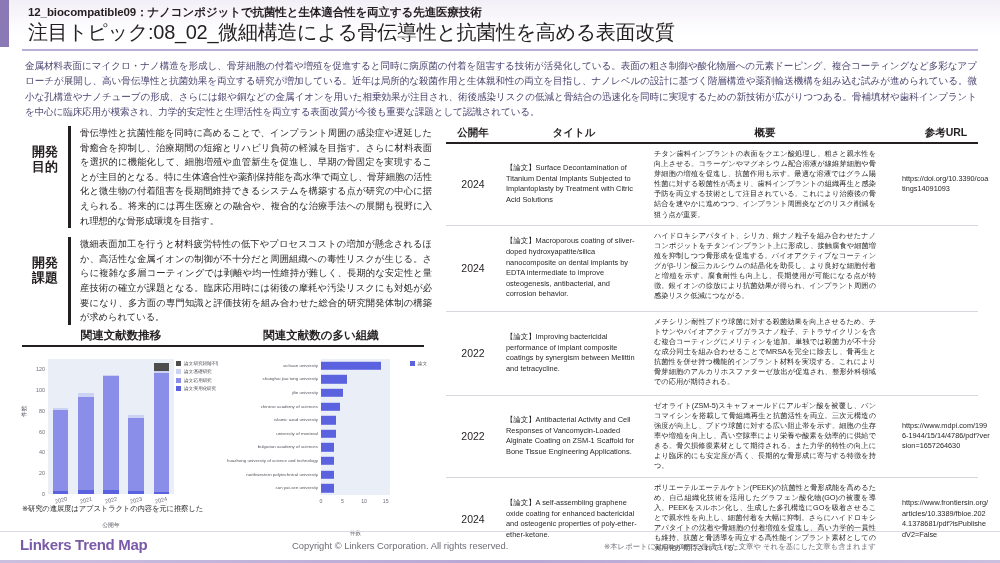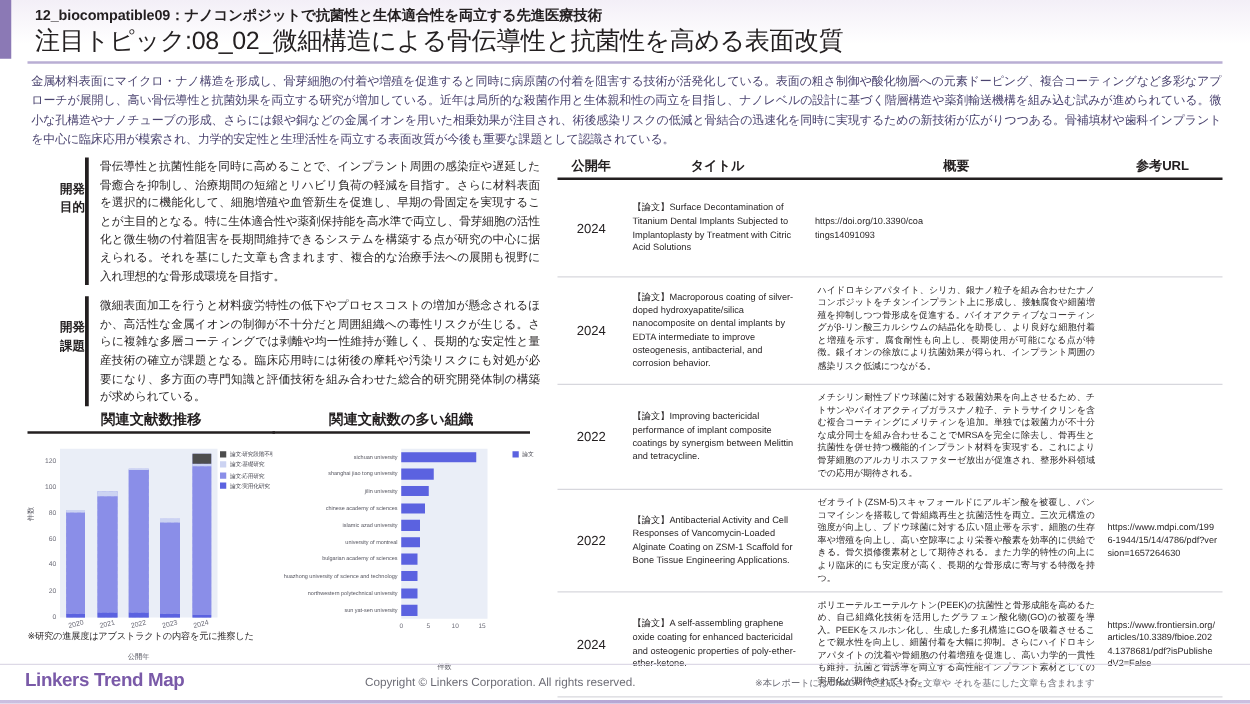--- a/index.html
+++ b/index.html
@@ -39,22 +39,22 @@
   .abstract {
     position:absolute; left:25px; top:58px; width:952px;
     font-size:9.6px; line-height:15.3px; color:#4b4470;
     text-align:justify; letter-spacing:-0.15px;
   }
 
   
   .lcol { position:absolute; left:22px; top:126px; width:410px; }
   .lrow { display:flex; align-items:flex-start; margin-bottom:9px; }
   .lrow-label {
-    width:46px; flex:0 0 46px; text-align:right;
-    font-size:10px; font-weight:bold; color:#231f20;
+    width:46px; flex:0 0 46px; text-align:center;
+    font-size:13px; font-weight:bold; color:#231f20;
     line-height:15px; padding-top:18px;
   }
   .lrow-sep {
     width:3px; flex:0 0 3px; background:#231f20; align-self:stretch;
     margin-right:9px; min-height:72px;
   }
   .lrow-body {
     flex:1; font-size:9.3px; line-height:14.6px; color:#231f20;
     text-align:justify; letter-spacing:-0.1px;
   }
@@ -143,21 +143,21 @@
 
   
   .rtable { position:absolute; left:446px; top:126px; width:532px; }
   .thead { display:flex; border-bottom:2.2px solid #231f20; padding-bottom:2px; }
   .th {
     font-size:10.5px; font-weight:bold; color:#231f20; text-align:center;
   }
   .col-year { width:54px; flex:0 0 54px; }
   .col-title { width:148px; flex:0 0 148px; }
   .col-abst { width:234px; flex:0 0 234px; }
-  .col-url { width:96px; flex:0 0 96px; }
+  .col-url { width:96px; flex:0 0 96px;margin-left:16px; }
 
   .trow { display:flex; border-bottom:1.1px solid #d7d7dd; padding:5px 0 5px 0; }
   .td-year {
     font-size:10.5px; color:#231f20; text-align:center;
     display:flex; align-items:center; justify-content:center;
   }
   .td-title {
     font-size:7.4px; line-height:10.6px; color:#231f20; padding:0 6px;
     display:flex; align-items:center;
   }
@@ -203,21 +203,21 @@
 
   <div class="abstract">金属材料表面にマイクロ・ナノ構造を形成し、骨芽細胞の付着や増殖を促進すると同時に病原菌の付着を阻害する技術が活発化している。表面の粗さ制御や酸化物層への元素ドーピング、複合コーティングなど多彩なアプローチが展開し、高い骨伝導性と抗菌効果を両立する研究が増加している。近年は局所的な殺菌作用と生体親和性の両立を目指し、ナノレベルの設計に基づく階層構造や薬剤輸送機構を組み込む試みが進められている。微小な孔構造やナノチューブの形成、さらには銀や銅などの金属イオンを用いた相乗効果が注目され、術後感染リスクの低減と骨結合の迅速化を同時に実現するための新技術が広がりつつある。骨補填材や歯科インプラントを中心に臨床応用が模索され、力学的安定性と生理活性を両立する表面改質が今後も重要な課題として認識されている。</div>
 
   <div class="lcol">
     <div class="lrow">
       <div class="lrow-label">
         <div>開発</div>
         <div>目的</div>
       </div>
       <div class="lrow-sep"></div>
-      <div class="lrow-body">骨伝導性と抗菌性能を同時に高めることで、インプラント周囲の感染症や遅延した骨癒合を抑制し、治療期間の短縮とリハビリ負荷の軽減を目指す。さらに材料表面を選択的に機能化して、細胞増殖や血管新生を促進し、早期の骨固定を実現することが主目的となる。特に生体適合性や薬剤保持能を高水準で両立し、骨芽細胞の活性化と微生物の付着阻害を長期間維持できるシステムを構築する点が研究の中心に据えられる。それを基にした文章も含まれます、複合的な治療手法への展開も視野に入れ理想的な骨形成環境を目指す。</div>
+      <div class="lrow-body">骨伝導性と抗菌性能を同時に高めることで、インプラント周囲の感染症や遅延した骨癒合を抑制し、治療期間の短縮とリハビリ負荷の軽減を目指す。さらに材料表面を選択的に機能化して、細胞増殖や血管新生を促進し、早期の骨固定を実現することが主目的となる。特に生体適合性や薬剤保持能を高水準で両立し、骨芽細胞の活性化と微生物の付着阻害を長期間維持できるシステムを構築する点が研究の中心に据えられる。将来的には再生医療との融合や、複合的な治療手法への展開も視野に入れ理想的な骨形成環境を目指す。</div>
     </div>
     <div class="lrow">
       <div class="lrow-label">
         <div>開発</div>
         <div>課題</div>
       </div>
       <div class="lrow-sep"></div>
       <div class="lrow-body">微細表面加工を行うと材料疲労特性の低下やプロセスコストの増加が懸念されるほか、高活性な金属イオンの制御が不十分だと周囲組織への毒性リスクが生じる。さらに複雑な多層コーティングでは剥離や均一性維持が難しく、長期的な安定性と量産技術の確立が課題となる。臨床応用時には術後の摩耗や汚染リスクにも対処が必要になり、多方面の専門知識と評価技術を組み合わせた総合的研究開発体制の構築が求められている。</div>
     </div>
   </div>
@@ -356,20 +356,21 @@
     <div class="thead">
       <div class="th col-year">公開年</div>
       <div class="th col-title">タイトル</div>
       <div class="th col-abst">概要</div>
       <div class="th col-url">参考URL</div>
     </div>
     <div id="tbody">
         <div class="trow" style="min-height: 78px;">
           <div class="td-year col-year">2024</div>
           <div class="td-title col-title">【論文】Surface Decontamination of Titanium Dental Implants Subjected to Implantoplasty by Treatment with Citric Acid Solutions</div>
+          <div class="td-abst col-abst">チタン歯科インプラントの表面をクエン酸処理し、粗さと親水性を向上させる。コラーゲンやマグネシウム配合溶液が線維芽細胞や骨芽細胞の増殖を促進し、抗菌作用も示す。最適な溶液ではグラム陽性菌に対する殺菌性が高まり、歯科インプラントの組織再生と感染予防を両立する技術として注目されている。これにより治療後の骨結合を速やかに進めつつ、インプラント周囲炎などのリスク削減を狙う点が重要。</div>
           <div class="td-url col-url">https://doi.org/10.3390/coatings14091093</div>
         </div>
         <div class="trow" style="min-height: 86px;">
           <div class="td-year col-year">2024</div>
           <div class="td-title col-title">【論文】Macroporous coating of silver-doped hydroxyapatite/silica nanocomposite on dental implants by EDTA intermediate to improve osteogenesis, antibacterial, and corrosion behavior.</div>
           <div class="td-abst col-abst">ハイドロキシアパタイト、シリカ、銀ナノ粒子を組み合わせたナノコンポジットをチタンインプラント上に形成し、接触腐食や細菌増殖を抑制しつつ骨形成を促進する。バイオアクティブなコーティングがβ-リン酸三カルシウムの結晶化を助長し、より良好な細胞付着と増殖を示す。腐食耐性も向上し、長期使用が可能になる点が特徴。銀イオンの徐放により抗菌効果が得られ、インプラント周囲の感染リスク低減につながる。</div>
         </div>
         <div class="trow" style="min-height: 84px;">
           <div class="td-year col-year">2022</div>
           <div class="td-title col-title">【論文】Improving bactericidal performance of implant composite coatings by synergism between Melittin and tetracycline.</div>

